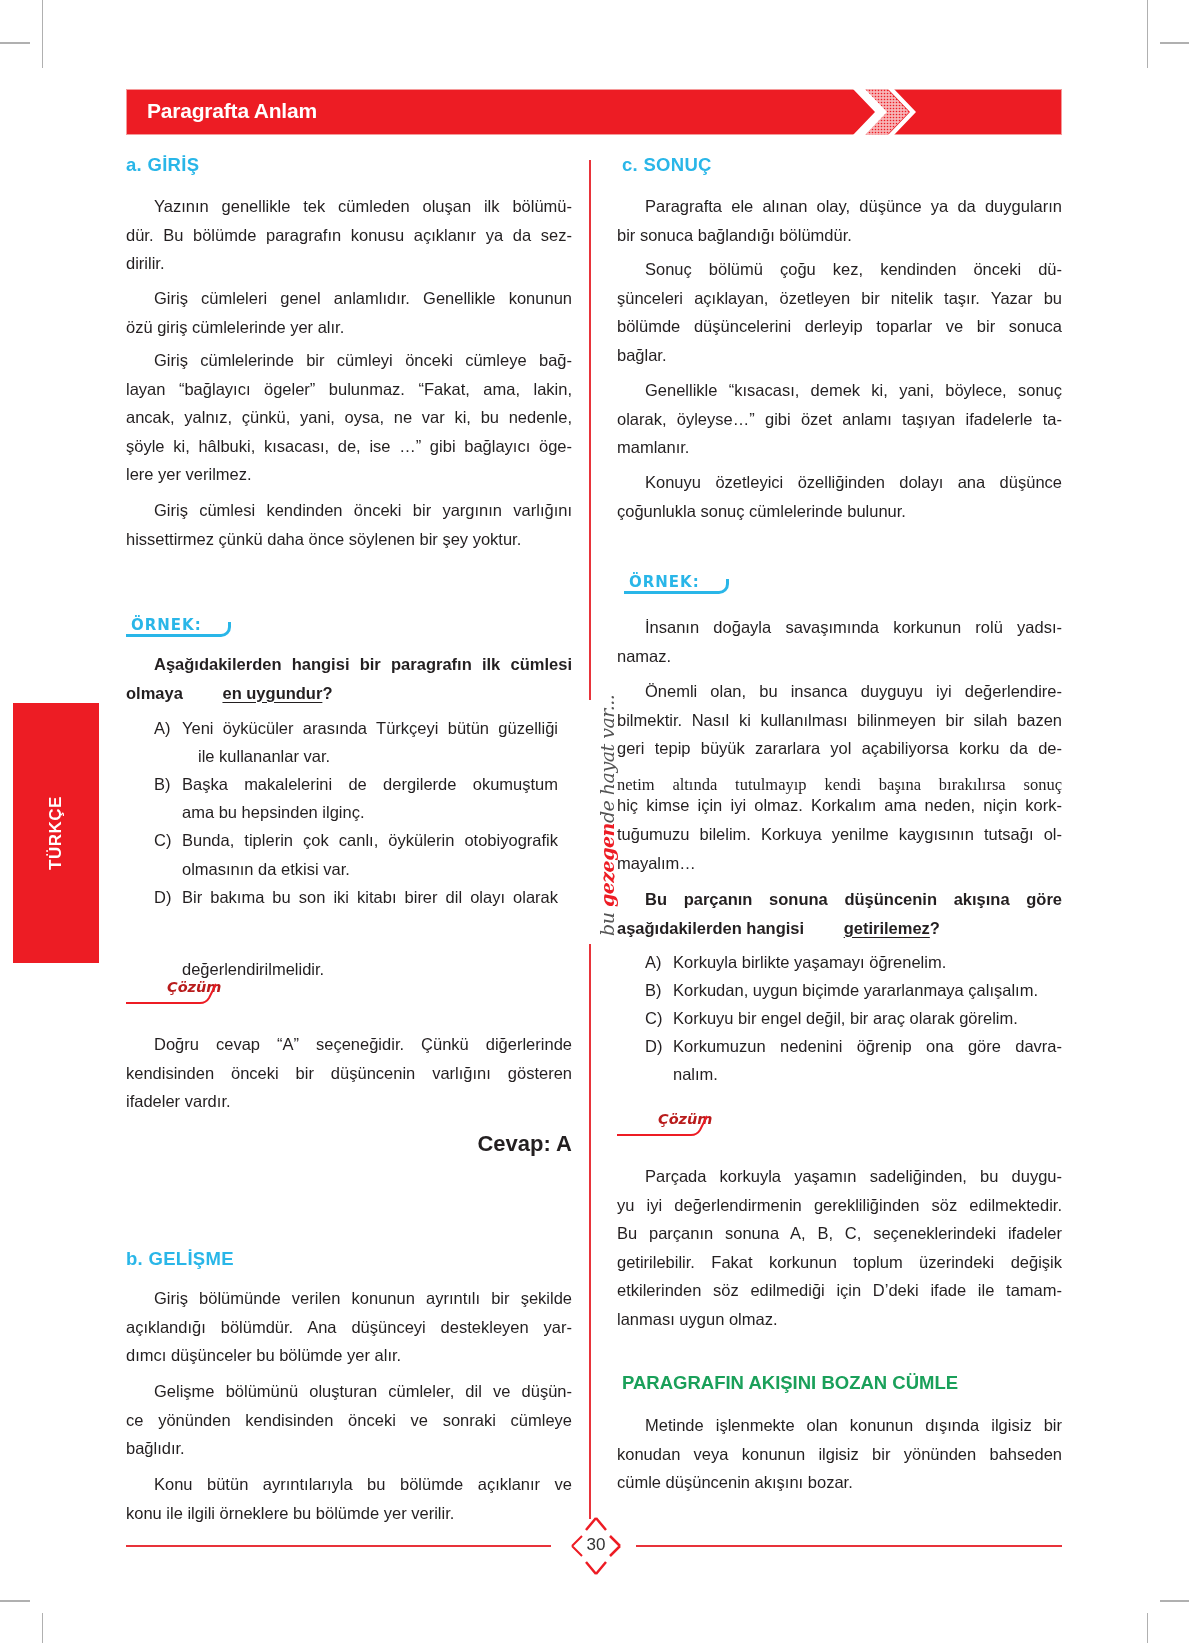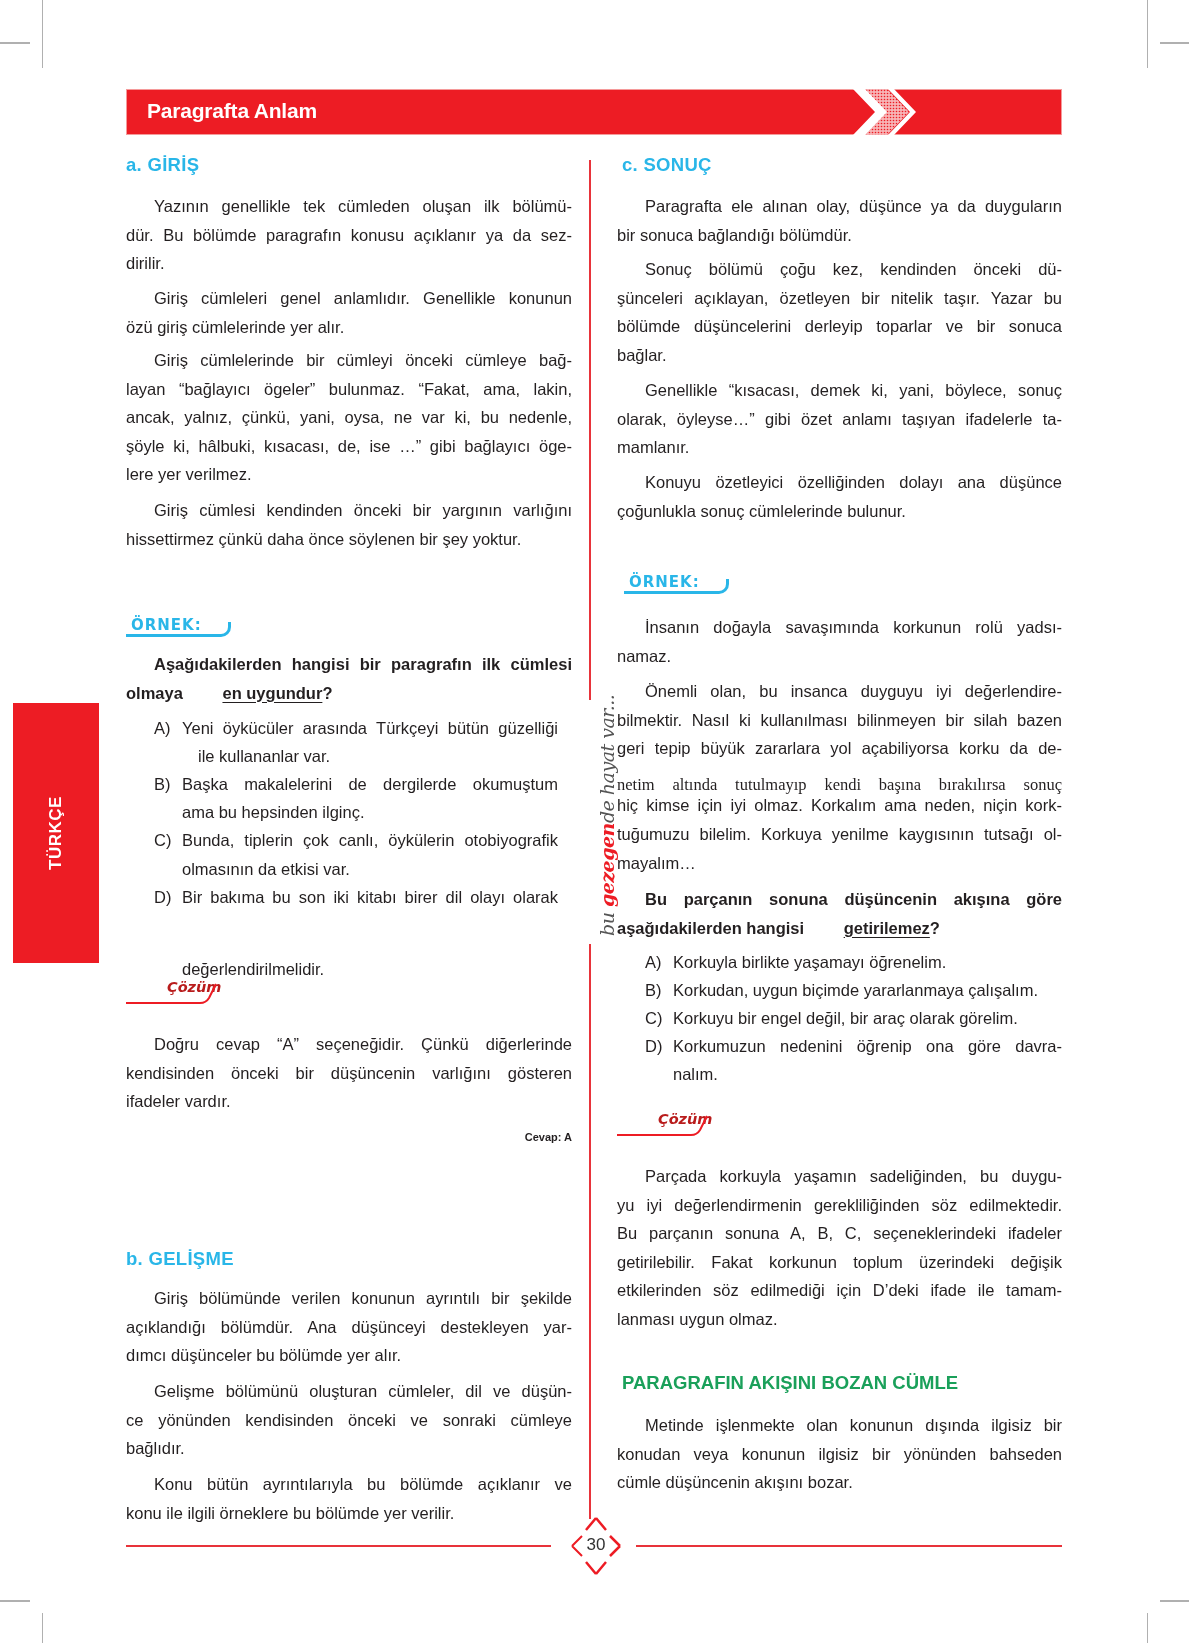--- a/index.html
+++ b/index.html
@@ -162,21 +162,21 @@
   </div>
 
 <div class="ornek" style="left:131px;top:616px;">ÖRNEK:</div>
 <div class="ornek-underline" style="left:126px;top:622px;width:102px;height:12px;border-top:0;"></div>
 
 <div class="cozum" style="left:131px;top:979px;">Çözüm</div>
 <svg class="abs" style="left:126px;top:982px;" width="92" height="24" viewBox="0 0 92 24">
   <path d="M0,21 L74,21 Q80,21 83,16 L90,2" stroke="#ed1c24" stroke-width="2" fill="none"></path>
 </svg>
 
-<div class="abs bold" style="left:440px;top:1131px;width:132px;text-align:right;font-size:11px;">Cevap: A</div>
+<div class="abs bold" style="left:440px;top:1131px;width:132px;text-align:right;font-size:22px;">Cevap: A</div>
 
 <div class="abs heading-blue" style="left:126px;top:1248px;">b. GELİŞME</div>
 
 <div class="abs heading-blue" style="left:622px;top:154px;">c. SONUÇ</div>
 
 <div class="ornek" style="left:629px;top:573px;">ÖRNEK:</div>
 <div class="ornek-underline" style="left:624px;top:579px;width:102px;height:12px;border-top:0;"></div>
 
 <div class="cozum" style="left:622px;top:1111px;">Çözüm</div>
 <svg class="abs" style="left:617px;top:1114px;" width="92" height="24" viewBox="0 0 92 24">

